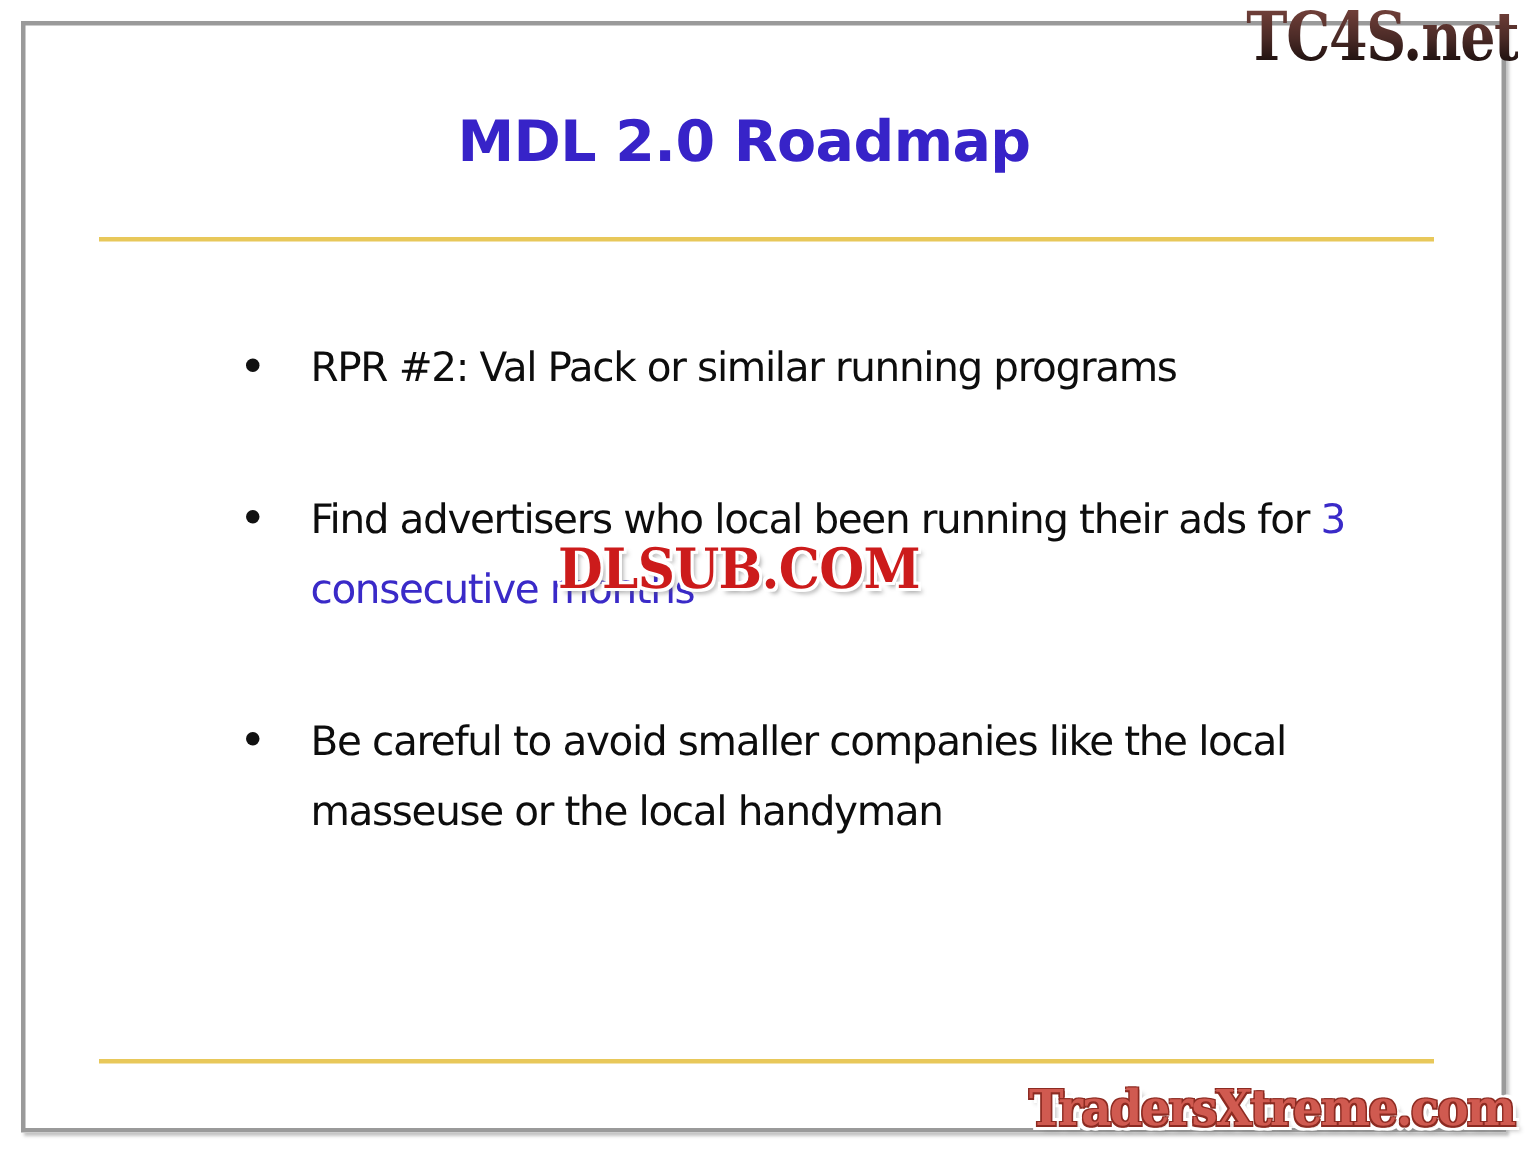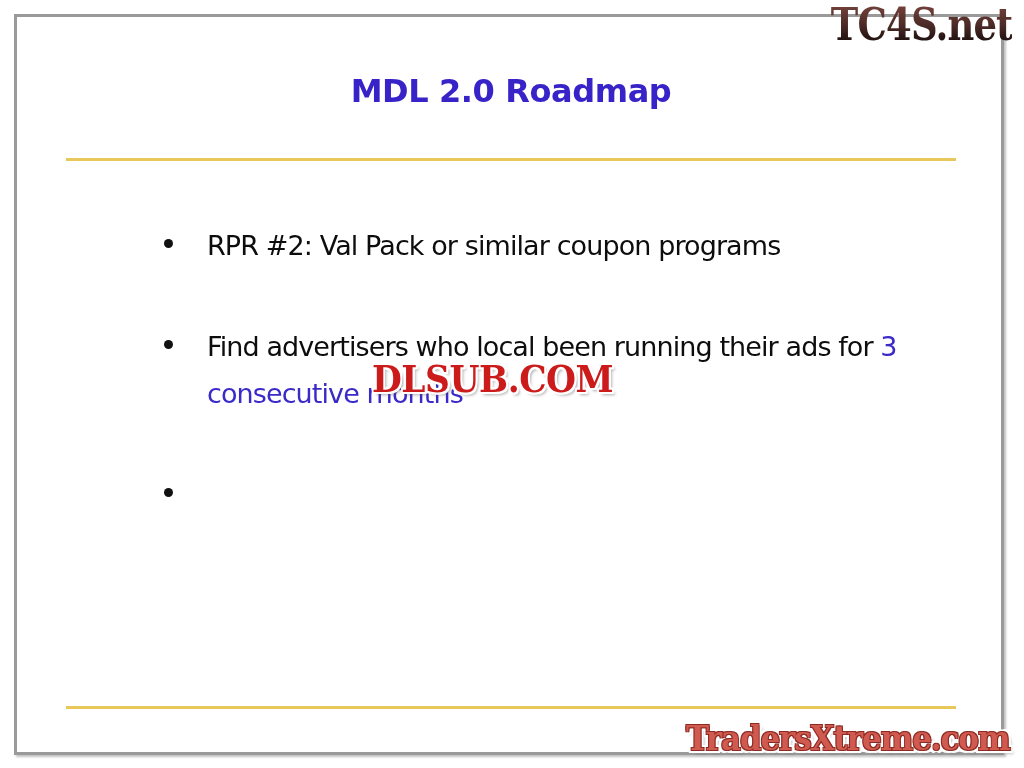--- a/index.html
+++ b/index.html
@@ -31,26 +31,26 @@
     height: 741px;
     border: 3px solid #9a9a9a;
     box-sizing: border-box;
     box-shadow: 2px 2px 2px rgba(120,120,120,0.45);
     background: transparent;
   }
 
   
   #title {
     position: absolute;
-    left: 66px;
+    left: 51px;
     top: 72px;
     width: 890px;
     text-align: center;
     font-family: "DejaVu Sans", sans-serif;
-    font-size: 32px;
+    font-size: 38px;
     font-weight: bold;
     color: #3723c8;
     letter-spacing: -0.4px;
     white-space: nowrap;
   }
 
   
   .rule {
     position: absolute;
     left: 66px;
@@ -161,30 +161,31 @@
   <div id="frame"></div>
 
   <div id="title">MDL 2.0 Roadmap</div>
 
   <div class="rule" id="rule-top"></div>
 
   <div id="body">
 
     <div class="bullet-row">
       <span class="bullet-dot"></span>
-      <span class="bullet-text"><b>RPR #2:</b><span> Val Pack or similar coupon programs</span></span>
+      <span class="bullet-text"><b>RPR #2:</b><span> Val Pack or similar running programs</span></span>
     </div>
 
     <div class="bullet-row">
       <span class="bullet-dot"></span>
       <span class="bullet-text"><span>Find advertisers who local been running their ads for </span><span class="accent">3 consecutive months</span></span>
     </div>
 
     <div class="bullet-row">
       <span class="bullet-dot"></span>
+      <span class="bullet-text"><span>Be careful to </span><b>avoid</b><span> smaller companies like the local masseuse or the local handyman</span></span>
     </div>
 
   </div>
 
   <div class="rule" id="rule-bottom"></div>
 
   <div class="wm" id="wm-tc4s">TC4S.net</div>
 
   <div class="wm" id="wm-dlsub">DLSUB.COM</div>
 

